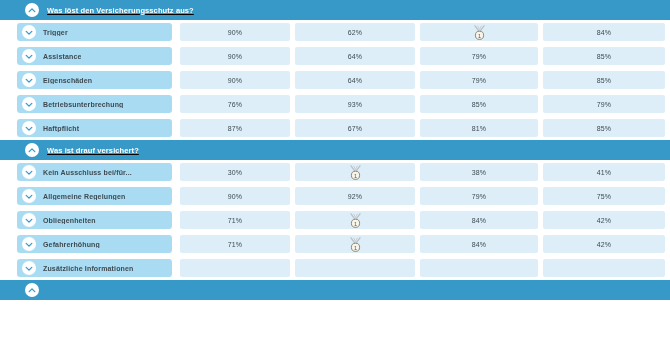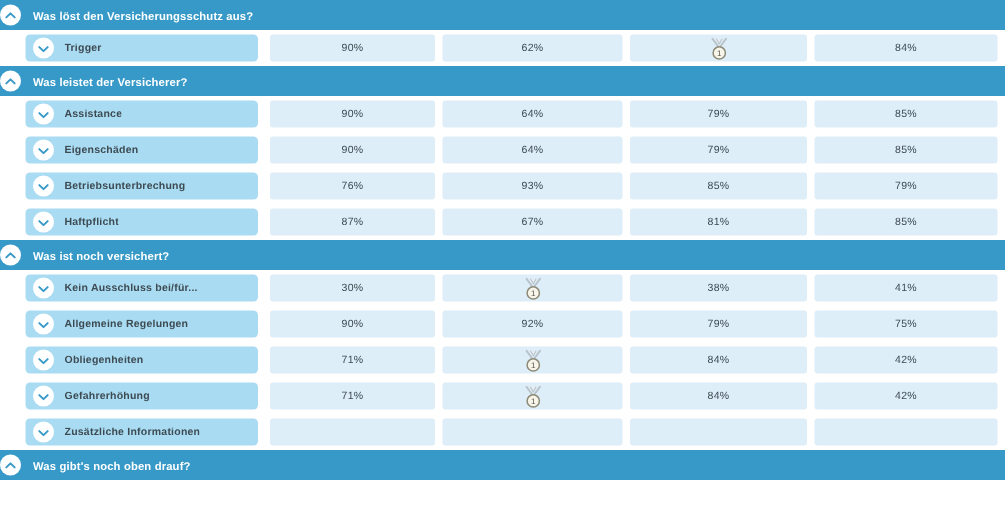--- a/index.html
+++ b/index.html
@@ -29,21 +29,22 @@
     width: 670px;
     box-sizing: border-box;
   }
 
   
   .section-header {
     height: 20px;
     background: #3699c7;
     display: flex;
     align-items: center;
-    padding-left: 0;
+    padding-left: 25px;
+    text-decoration: underline;
   }
   .section-header .hdr-title {
     color: #ffffff;
     font-size: 7.5px;
     font-weight: bold;
     letter-spacing: 0.1px;
     margin-left: 8px;
     white-space: nowrap;
   }
 
@@ -162,127 +163,119 @@
             <path d="M4.6 0.8 L6.5 4.4 L8.4 0.8" fill="#e8edf0" stroke="#b9c2c9" stroke-width="0.7" stroke-linejoin="round"></path>
             <circle cx="6.5" cy="10.3" r="4.1" fill="#f7f4ea" stroke="#8d8a78" stroke-width="1"></circle>
             <text x="6.5" y="12.5" text-anchor="middle" font-family="Liberation Sans, sans-serif" font-size="5.4" fill="#55524a">1</text>
           </svg>
         </span>
       </div>
       <div class="cell c3">
         <span class="cell-text">84%</span>
       </div>
     </div>
+    <div class="row data-row">
+      <span class="gutter"></span>
+      <div class="label-pill">
+        <span class="circle-toggle">
+          <svg width="10" height="9" viewBox="0 0 10 9" aria-hidden="true">
+            <path d="M2.2 3.4 L5 6.1 L7.8 3.4" fill="none" stroke="#3699c7" stroke-width="1.3" stroke-linecap="round" stroke-linejoin="round"></path>
+          </svg>
+        </span>
+        <span class="pill-text">Assistance</span>
+      </div>
+      <div class="cell c0">
+        <span class="cell-text">90%</span>
+      </div>
+      <div class="cell c1">
+        <span class="cell-text">64%</span>
+      </div>
+      <div class="cell c2">
+        <span class="cell-text">79%</span>
+      </div>
+      <div class="cell c3">
+        <span class="cell-text">85%</span>
+      </div>
+    </div>
+    <div class="row data-row">
+      <span class="gutter"></span>
+      <div class="label-pill">
+        <span class="circle-toggle">
+          <svg width="10" height="9" viewBox="0 0 10 9" aria-hidden="true">
+            <path d="M2.2 3.4 L5 6.1 L7.8 3.4" fill="none" stroke="#3699c7" stroke-width="1.3" stroke-linecap="round" stroke-linejoin="round"></path>
+          </svg>
+        </span>
+        <span class="pill-text">Eigenschäden</span>
+      </div>
+      <div class="cell c0">
+        <span class="cell-text">90%</span>
+      </div>
+      <div class="cell c1">
+        <span class="cell-text">64%</span>
+      </div>
+      <div class="cell c2">
+        <span class="cell-text">79%</span>
+      </div>
+      <div class="cell c3">
+        <span class="cell-text">85%</span>
+      </div>
+    </div>
+    <div class="row data-row">
+      <span class="gutter"></span>
+      <div class="label-pill">
+        <span class="circle-toggle">
+          <svg width="10" height="9" viewBox="0 0 10 9" aria-hidden="true">
+            <path d="M2.2 3.4 L5 6.1 L7.8 3.4" fill="none" stroke="#3699c7" stroke-width="1.3" stroke-linecap="round" stroke-linejoin="round"></path>
+          </svg>
+        </span>
+        <span class="pill-text">Betriebsunterbrechung</span>
+      </div>
+      <div class="cell c0">
+        <span class="cell-text">76%</span>
+      </div>
+      <div class="cell c1">
+        <span class="cell-text">93%</span>
+      </div>
+      <div class="cell c2">
+        <span class="cell-text">85%</span>
+      </div>
+      <div class="cell c3">
+        <span class="cell-text">79%</span>
+      </div>
+    </div>
+    <div class="row data-row">
+      <span class="gutter"></span>
+      <div class="label-pill">
+        <span class="circle-toggle">
+          <svg width="10" height="9" viewBox="0 0 10 9" aria-hidden="true">
+            <path d="M2.2 3.4 L5 6.1 L7.8 3.4" fill="none" stroke="#3699c7" stroke-width="1.3" stroke-linecap="round" stroke-linejoin="round"></path>
+          </svg>
+        </span>
+        <span class="pill-text">Haftpflicht</span>
+      </div>
+      <div class="cell c0">
+        <span class="cell-text">87%</span>
+      </div>
+      <div class="cell c1">
+        <span class="cell-text">67%</span>
+      </div>
+      <div class="cell c2">
+        <span class="cell-text">81%</span>
+      </div>
+      <div class="cell c3">
+        <span class="cell-text">85%</span>
+      </div>
+    </div>
     <div class="row section-header">
       <span class="circle-toggle">
         <svg width="10" height="9" viewBox="0 0 10 9" aria-hidden="true">
           <path d="M2.2 5.6 L5 2.9 L7.8 5.6" fill="none" stroke="#3699c7" stroke-width="1.3" stroke-linecap="round" stroke-linejoin="round"></path>
         </svg>
       </span>
-      <span class="hdr-title">Was leistet der Versicherer?</span>
-    </div>
-    <div class="row data-row">
-      <span class="gutter"></span>
-      <div class="label-pill">
-        <span class="circle-toggle">
-          <svg width="10" height="9" viewBox="0 0 10 9" aria-hidden="true">
-            <path d="M2.2 3.4 L5 6.1 L7.8 3.4" fill="none" stroke="#3699c7" stroke-width="1.3" stroke-linecap="round" stroke-linejoin="round"></path>
-          </svg>
-        </span>
-        <span class="pill-text">Assistance</span>
-      </div>
-      <div class="cell c0">
-        <span class="cell-text">90%</span>
-      </div>
-      <div class="cell c1">
-        <span class="cell-text">64%</span>
-      </div>
-      <div class="cell c2">
-        <span class="cell-text">79%</span>
-      </div>
-      <div class="cell c3">
-        <span class="cell-text">85%</span>
-      </div>
-    </div>
-    <div class="row data-row">
-      <span class="gutter"></span>
-      <div class="label-pill">
-        <span class="circle-toggle">
-          <svg width="10" height="9" viewBox="0 0 10 9" aria-hidden="true">
-            <path d="M2.2 3.4 L5 6.1 L7.8 3.4" fill="none" stroke="#3699c7" stroke-width="1.3" stroke-linecap="round" stroke-linejoin="round"></path>
-          </svg>
-        </span>
-        <span class="pill-text">Eigenschäden</span>
-      </div>
-      <div class="cell c0">
-        <span class="cell-text">90%</span>
-      </div>
-      <div class="cell c1">
-        <span class="cell-text">64%</span>
-      </div>
-      <div class="cell c2">
-        <span class="cell-text">79%</span>
-      </div>
-      <div class="cell c3">
-        <span class="cell-text">85%</span>
-      </div>
-    </div>
-    <div class="row data-row">
-      <span class="gutter"></span>
-      <div class="label-pill">
-        <span class="circle-toggle">
-          <svg width="10" height="9" viewBox="0 0 10 9" aria-hidden="true">
-            <path d="M2.2 3.4 L5 6.1 L7.8 3.4" fill="none" stroke="#3699c7" stroke-width="1.3" stroke-linecap="round" stroke-linejoin="round"></path>
-          </svg>
-        </span>
-        <span class="pill-text">Betriebsunterbrechung</span>
-      </div>
-      <div class="cell c0">
-        <span class="cell-text">76%</span>
-      </div>
-      <div class="cell c1">
-        <span class="cell-text">93%</span>
-      </div>
-      <div class="cell c2">
-        <span class="cell-text">85%</span>
-      </div>
-      <div class="cell c3">
-        <span class="cell-text">79%</span>
-      </div>
-    </div>
-    <div class="row data-row">
-      <span class="gutter"></span>
-      <div class="label-pill">
-        <span class="circle-toggle">
-          <svg width="10" height="9" viewBox="0 0 10 9" aria-hidden="true">
-            <path d="M2.2 3.4 L5 6.1 L7.8 3.4" fill="none" stroke="#3699c7" stroke-width="1.3" stroke-linecap="round" stroke-linejoin="round"></path>
-          </svg>
-        </span>
-        <span class="pill-text">Haftpflicht</span>
-      </div>
-      <div class="cell c0">
-        <span class="cell-text">87%</span>
-      </div>
-      <div class="cell c1">
-        <span class="cell-text">67%</span>
-      </div>
-      <div class="cell c2">
-        <span class="cell-text">81%</span>
-      </div>
-      <div class="cell c3">
-        <span class="cell-text">85%</span>
-      </div>
-    </div>
-    <div class="row section-header">
-      <span class="circle-toggle">
-        <svg width="10" height="9" viewBox="0 0 10 9" aria-hidden="true">
-          <path d="M2.2 5.6 L5 2.9 L7.8 5.6" fill="none" stroke="#3699c7" stroke-width="1.3" stroke-linecap="round" stroke-linejoin="round"></path>
-        </svg>
-      </span>
-      <span class="hdr-title">Was ist noch versichert?</span>
+      <span class="hdr-title">Was ist drauf versichert?</span>
     </div>
     <div class="row data-row">
       <span class="gutter"></span>
       <div class="label-pill">
         <span class="circle-toggle">
           <svg width="10" height="9" viewBox="0 0 10 9" aria-hidden="true">
             <path d="M2.2 3.4 L5 6.1 L7.8 3.4" fill="none" stroke="#3699c7" stroke-width="1.3" stroke-linecap="round" stroke-linejoin="round"></path>
           </svg>
         </span>
         <span class="pill-text">Kein Ausschluss bei/für...</span>
@@ -415,15 +408,14 @@
       <div class="cell c3">
         <span class="cell-text"></span>
       </div>
     </div>
     <div class="row section-header">
       <span class="circle-toggle">
         <svg width="10" height="9" viewBox="0 0 10 9" aria-hidden="true">
           <path d="M2.2 5.6 L5 2.9 L7.8 5.6" fill="none" stroke="#3699c7" stroke-width="1.3" stroke-linecap="round" stroke-linejoin="round"></path>
         </svg>
       </span>
-      <span class="hdr-title">Was gibt's noch oben drauf?</span>
     </div>
   </div>
 
 </body></html>

